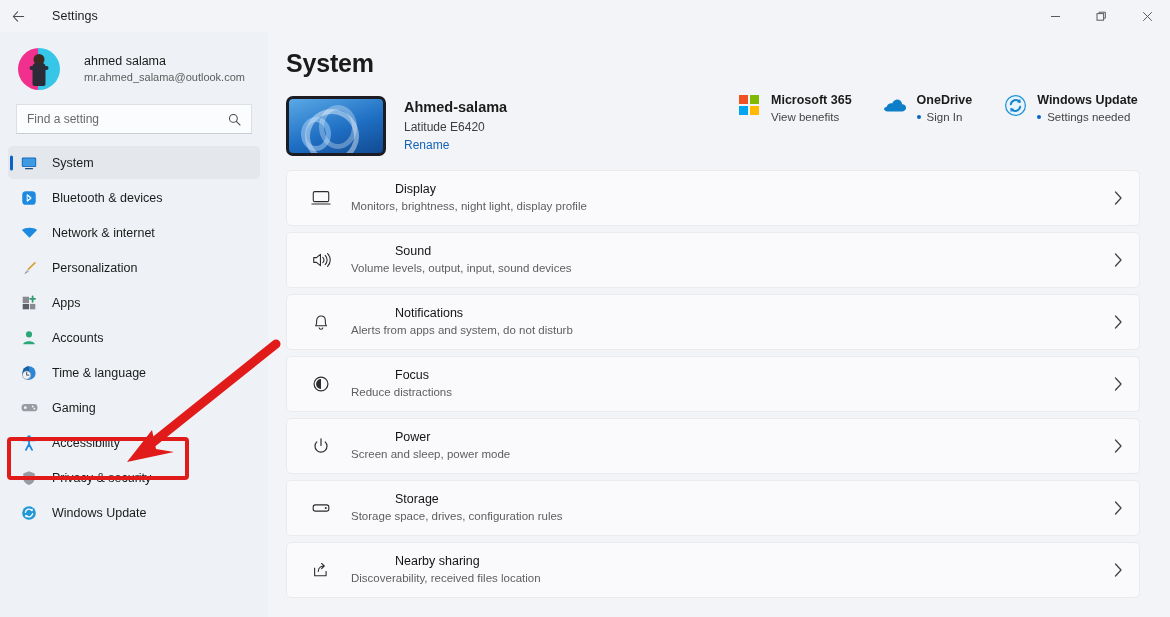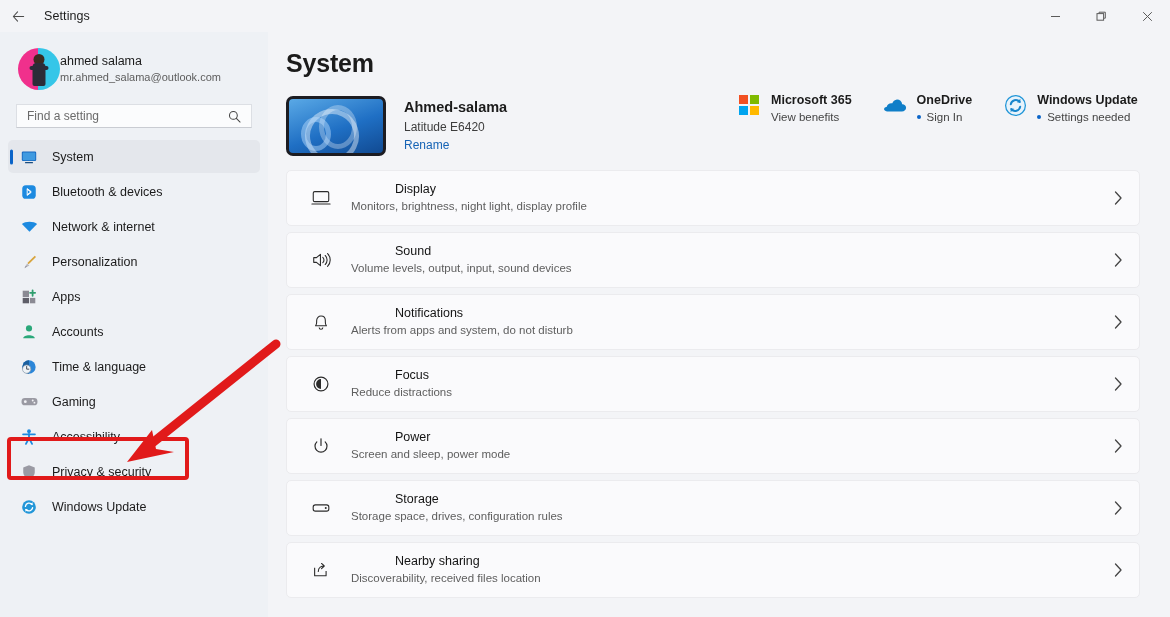--- a/index.html
+++ b/index.html
@@ -14,21 +14,21 @@
   
   .titlebar {
     position: absolute; top: 0; left: 0; width: 1170px; height: 32px;
     background: #f3f4f7;
     display: flex; align-items: center;
   }
   .back-btn {
     width: 36px; height: 32px; display: flex; align-items: center; justify-content: center;
     color: #4a4a4a; font-size: 15px; line-height: 1;
   }
-  .win-title { font-size: 12.5px; color: #1b1b1b; margin-left: 8px; letter-spacing: .1px; }
+  .win-title { font-size: 12.5px; color: #1b1b1b; margin-left: 16px; letter-spacing: .1px; }
   .win-controls { position: absolute; right: 0; top: 0; height: 32px; display: flex; }
   .win-btn {
     width: 46px; height: 32px; display: flex; align-items: center; justify-content: center;
     color: #5a5a5a;
   }
   .win-btn svg { display: block; }
 
   
   .sidebar {
     position: absolute; left: 0; top: 32px; width: 268px; height: 585px;
@@ -45,27 +45,27 @@
     width: 11px; height: 11px; border-radius: 50%; background: #3b2a20;
   }
   .avatar .body {
     position: absolute; left: 50%; top: 15px; transform: translateX(-50%);
     width: 13px; height: 23px; background: #2c2c38; border-radius: 4px 4px 2px 2px;
   }
   .avatar .arm {
     position: absolute; left: 50%; top: 18px; transform: translateX(-50%);
     width: 19px; height: 4px; background: #2c2c38; border-radius: 2px;
   }
-  .profile-text { margin-left: 0; overflow: hidden; }
+  .profile-text { margin-left: 24px; overflow: hidden; }
   .profile-name { font-size: 12.5px; color: #1b1b1b; line-height: 1.35; }
   .profile-mail { font-size: 11px; color: #5d5d5d; line-height: 1.35; }
 
   .search-wrap { padding: 14px 16px 0 16px; position: relative; }
   .search-box {
-    width: 236px; height: 24px; background: #fbfcfd;
+    width: 236px; height: 30px; background: #fbfcfd;
     border: 1px solid #dcdfe4; border-bottom-color: #c9ccd2;
     border-radius: 0; display: flex; 
     padding: 0 10px; position: relative;
   }
   .search-input {
     border: 0; outline: 0; background: transparent; flex: 1;
     font-family: "Liberation Sans", sans-serif; font-size: 12px; color: #3a3a3a;
   }
   .search-input::placeholder { color: #6a6a6a; }
   .search-icon { color: #444; display: flex; align-items: center; }

